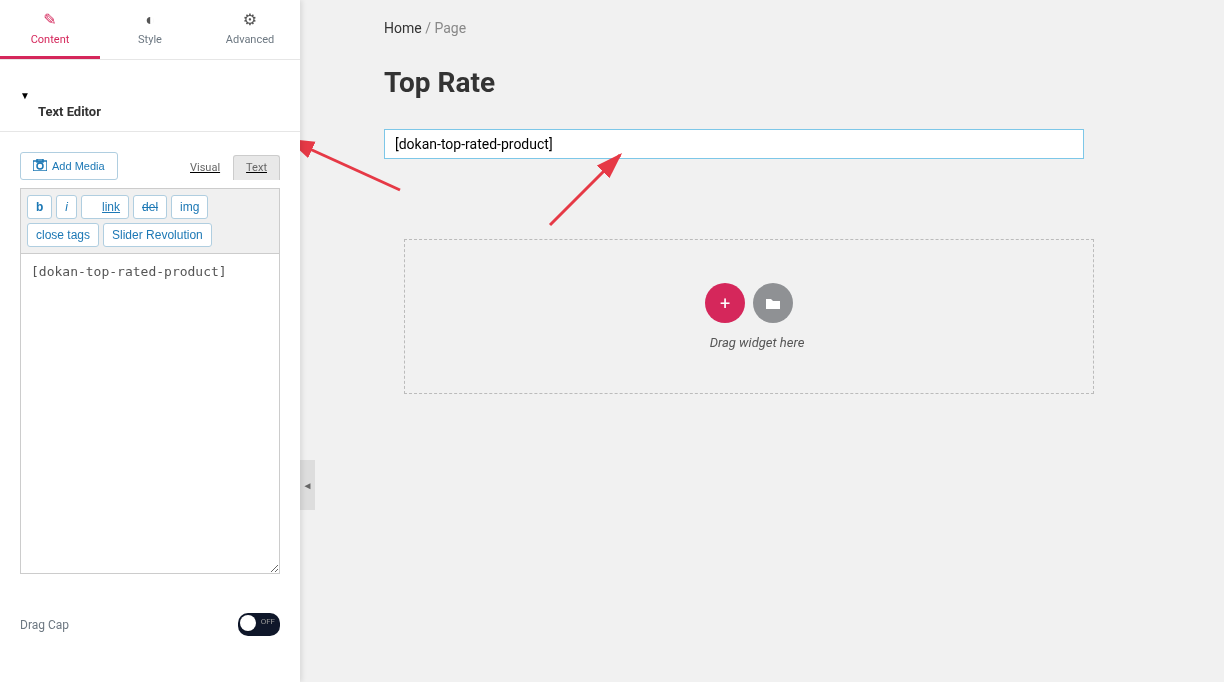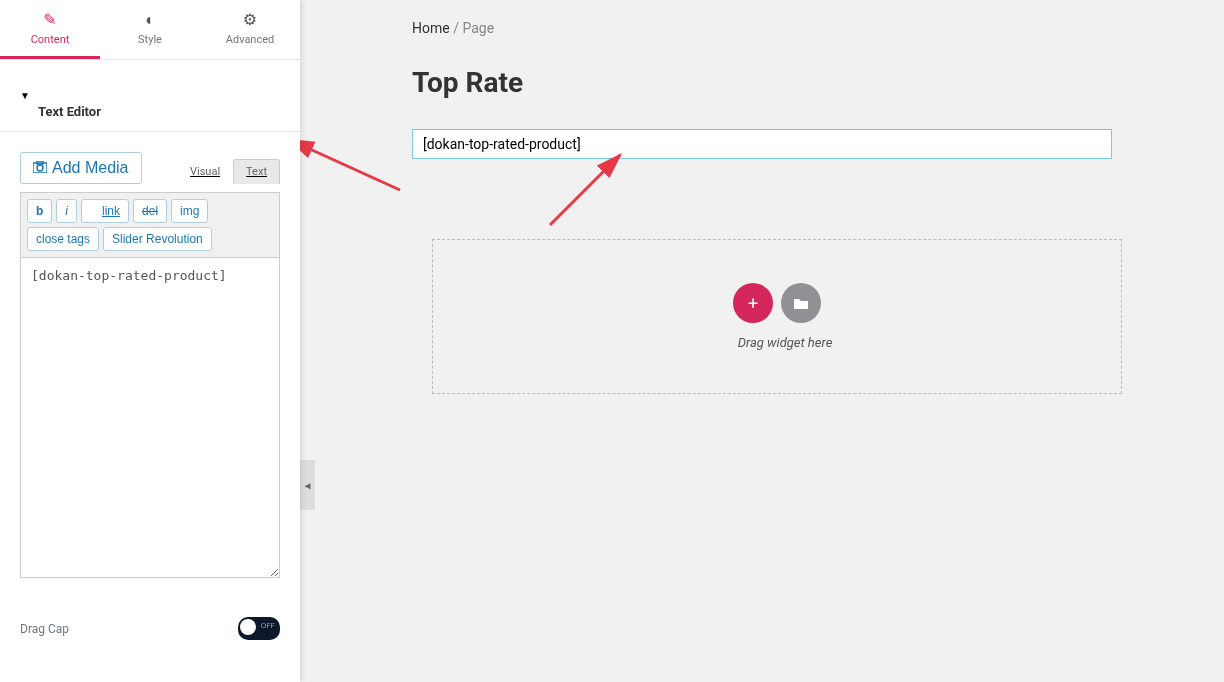--- a/index.html
+++ b/index.html
@@ -107,21 +107,21 @@
       display: flex;
       justify-content: space-between;
       align-items: flex-start;
       margin-bottom: 8px;
     }
     .add-media-btn {
       background: #fff;
       border: 1px solid #b0cee0;
       color: #1c78b5;
       padding: 6px 12px;
-      font-size: 16px;
+      font-size: 11px;
       cursor: pointer;
       border-radius: 3px;
       display: flex;
       align-items: center;
       gap: 5px;
     }
     .media-icon {
       color: #1c78b5;
     }
     
@@ -221,21 +221,21 @@
       right: 5px;
       top: 4px;
       font-size: 8px;
       color: #999;
     }
     
     
     .preview-area {
       flex: 1;
       background: #f1f1f1;
-      padding: 20px 0 20px 112px;
+      padding: 20px 0 20px 84px;
       position: relative;
     }
     .breadcrumb {
       font-size: 14px;
       color: #333;
       margin-bottom: 30px;
     }
     .breadcrumb .page-part {
       color: #888;
     }

